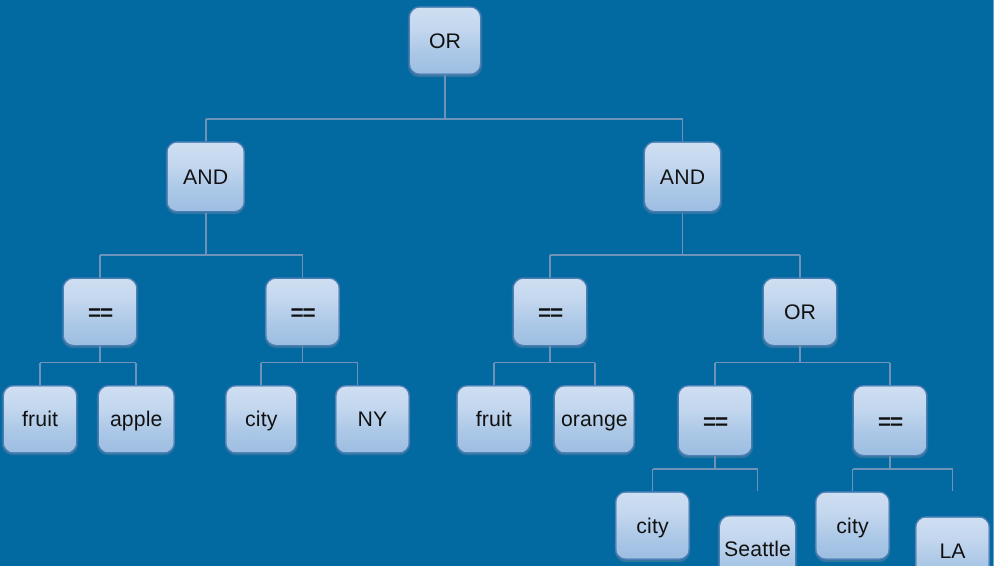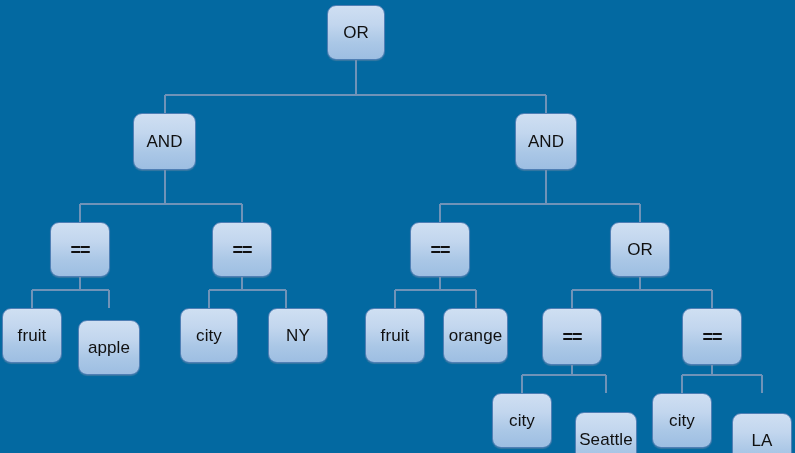--- a/index.html
+++ b/index.html
@@ -111,21 +111,21 @@
       </div>
       <div class="node eq" style="left: 410px; top: 222px; width: 60px; height: 55px;">
         <span class="node-label">==</span>
       </div>
       <div class="node op" style="left: 610px; top: 222px; width: 60px; height: 55px;">
         <span class="node-label">OR</span>
       </div>
       <div class="node leaf" style="left: 2px; top: 308px; width: 60px; height: 55px;">
         <span class="node-label">fruit</span>
       </div>
-      <div class="node leaf" style="left: 78px; top: 320px; width: 62px; height: 55px;">
+      <div class="node leaf" style="left: 78px; top: 308px; width: 62px; height: 55px;">
         <span class="node-label">apple</span>
       </div>
       <div class="node leaf" style="left: 180px; top: 308px; width: 58px; height: 55px;">
         <span class="node-label">city</span>
       </div>
       <div class="node leaf" style="left: 268px; top: 308px; width: 60px; height: 55px;">
         <span class="node-label">NY</span>
       </div>
       <div class="node leaf" style="left: 365px; top: 308px; width: 60px; height: 55px;">
         <span class="node-label">fruit</span>

